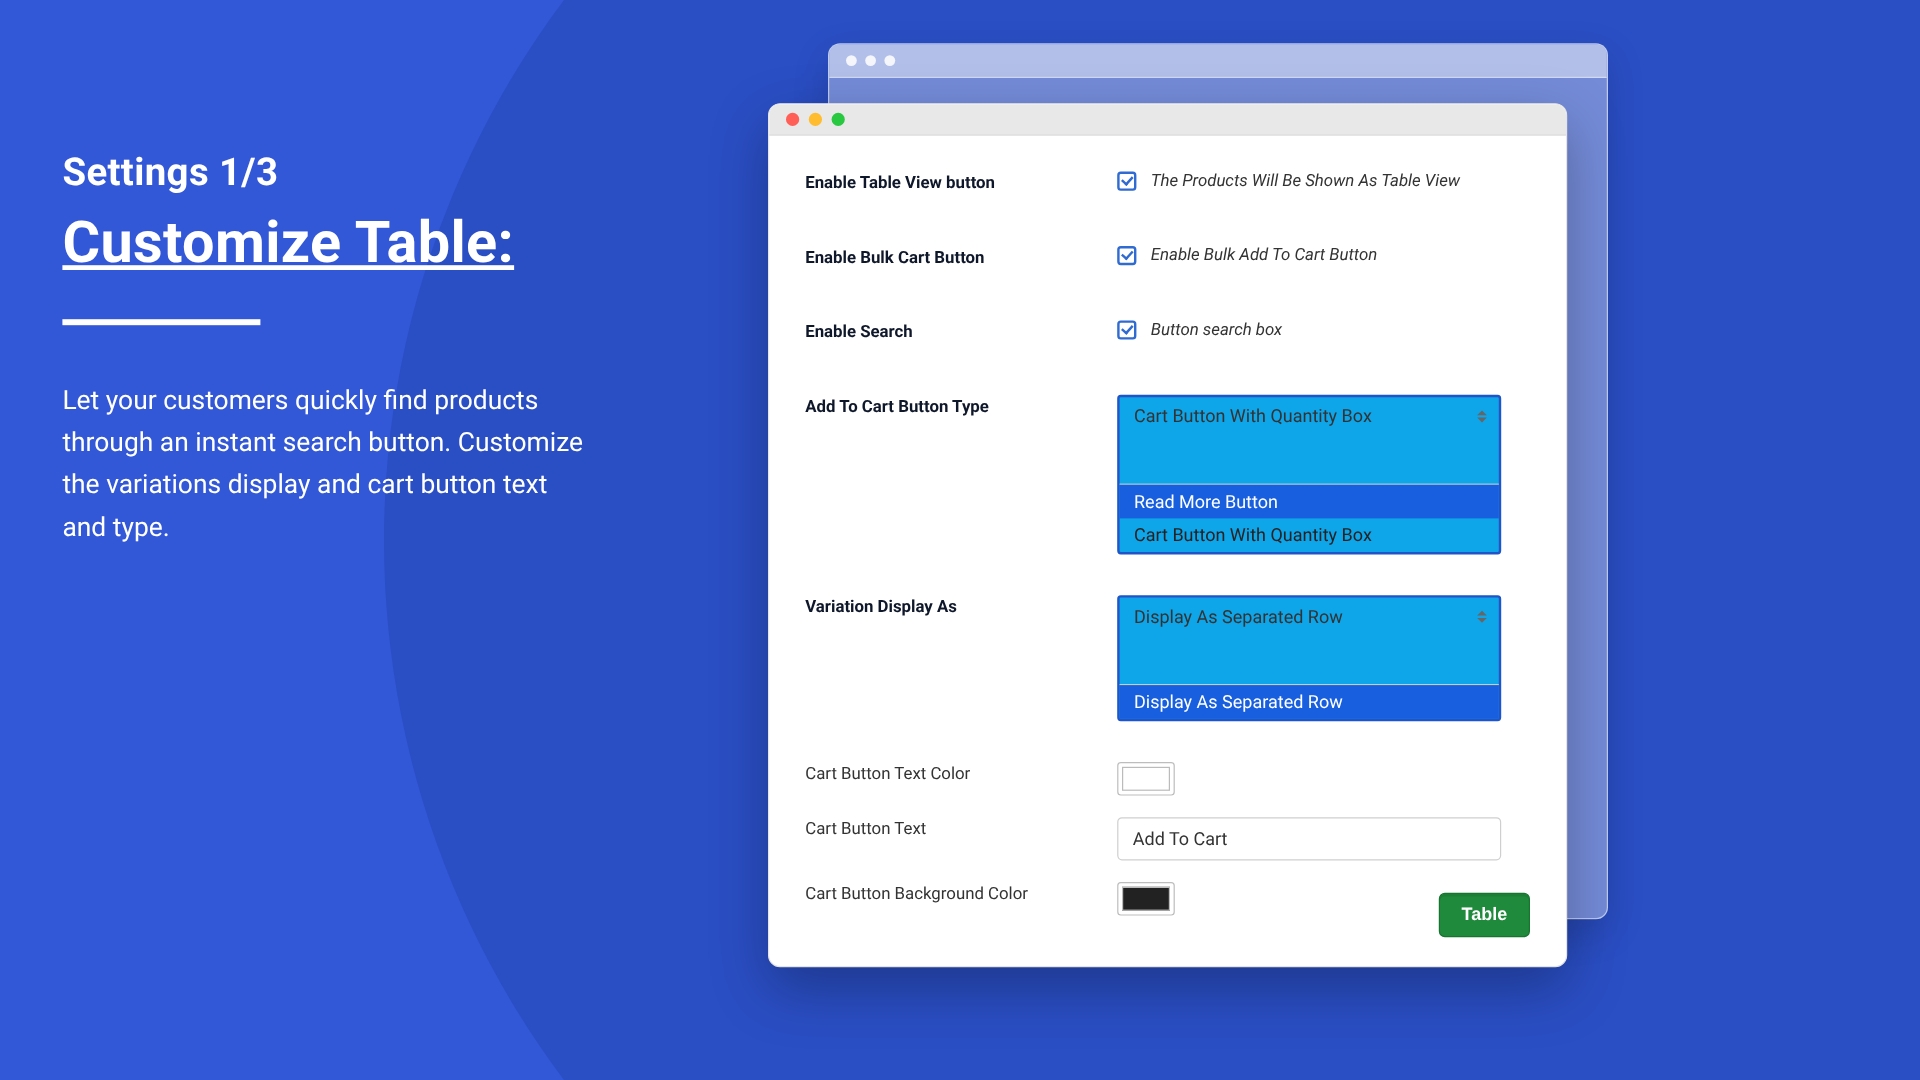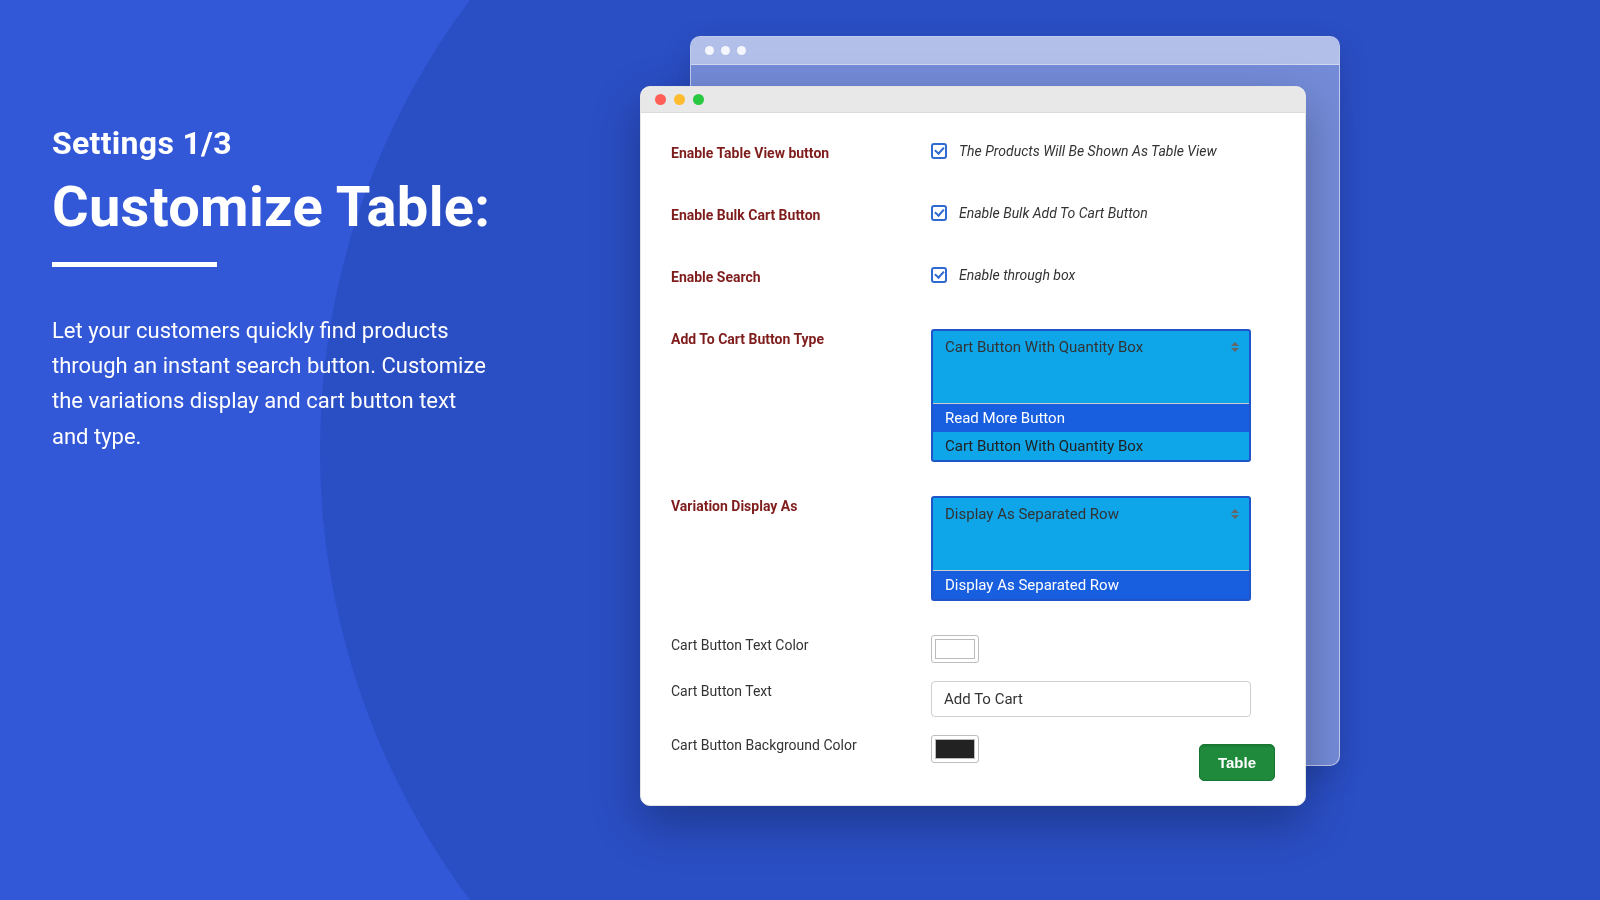--- a/index.html
+++ b/index.html
@@ -26,25 +26,26 @@
       width: 500px;
       color: #fff;
     }
     .eyebrow {
       font-size: 32px;
       font-weight: 700;
       letter-spacing: .3px;
       margin-bottom: 10px;
     }
     .headline {
-      font-size: 56px;
+      font-size: 48px;
       font-weight: 700;
       line-height: 1.25;
       letter-spacing: .3px;
-      margin-bottom: 20px;
+      margin-bottom: 34px;
+      text-decoration: underline;
     }
     .rule {
       width: 165px;
       height: 5px;
       background: #fff;
       margin-bottom: 46px;
     }
     .desc {
       font-size: 22px;
       line-height: 1.6;
@@ -114,21 +115,21 @@
 
     .row {
       display: flex;
       align-items: flex-start;
       margin-bottom: 26px;
     }
     .row.big-gap { margin-bottom: 44px; }
     .label {
       width: 260px;
       font-size: 14px;
-      color: #7f1d1d;
+      color: #0f172a;
       font-weight: 700;
       padding-top: 2px;
     }
     .label.light { font-weight: 400; color: #333; }
     .field { flex: 1; position: relative; }
 
     .chk-line { display: flex; align-items: center; gap: 12px; font-style: italic; }
     .chk {
       width: 16px; height: 16px;
       border: 2px solid #2f6bd0;
@@ -259,21 +260,21 @@
         <span class="chk-desc">Enable Bulk Add To Cart Button</span>
       </div>
     </div>
 
     <div class="row big-gap">
       <div class="label">Enable Search</div>
       <div class="field chk-line">
         <span class="chk">
             <span class="tick"></span>
           </span>
-        <span class="chk-desc">Enable through box</span>
+        <span class="chk-desc">Button search box</span>
       </div>
     </div>
 
     <div class="row" style="margin-bottom:34px">
       <div class="label">Add To Cart Button Type</div>
       <div class="field">
         <div class="select">
           <div class="value">
             <span>Cart Button With Quantity Box</span>
             <span class="chevrons">

